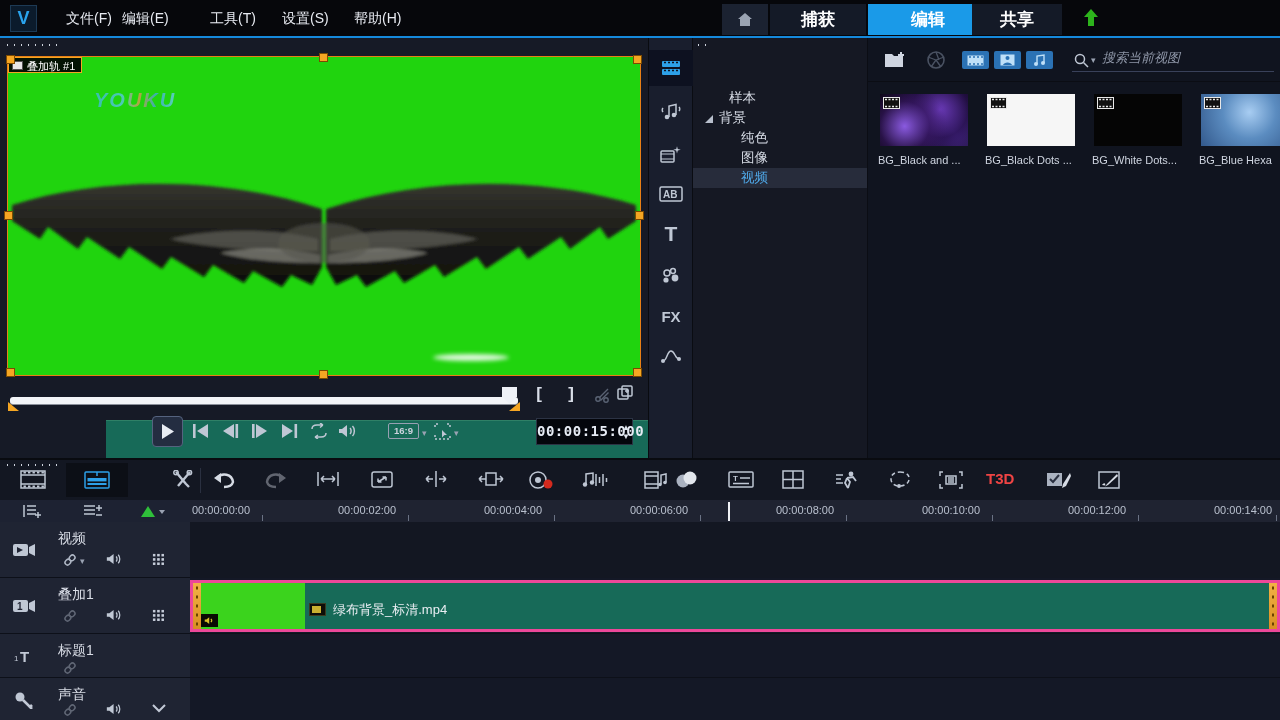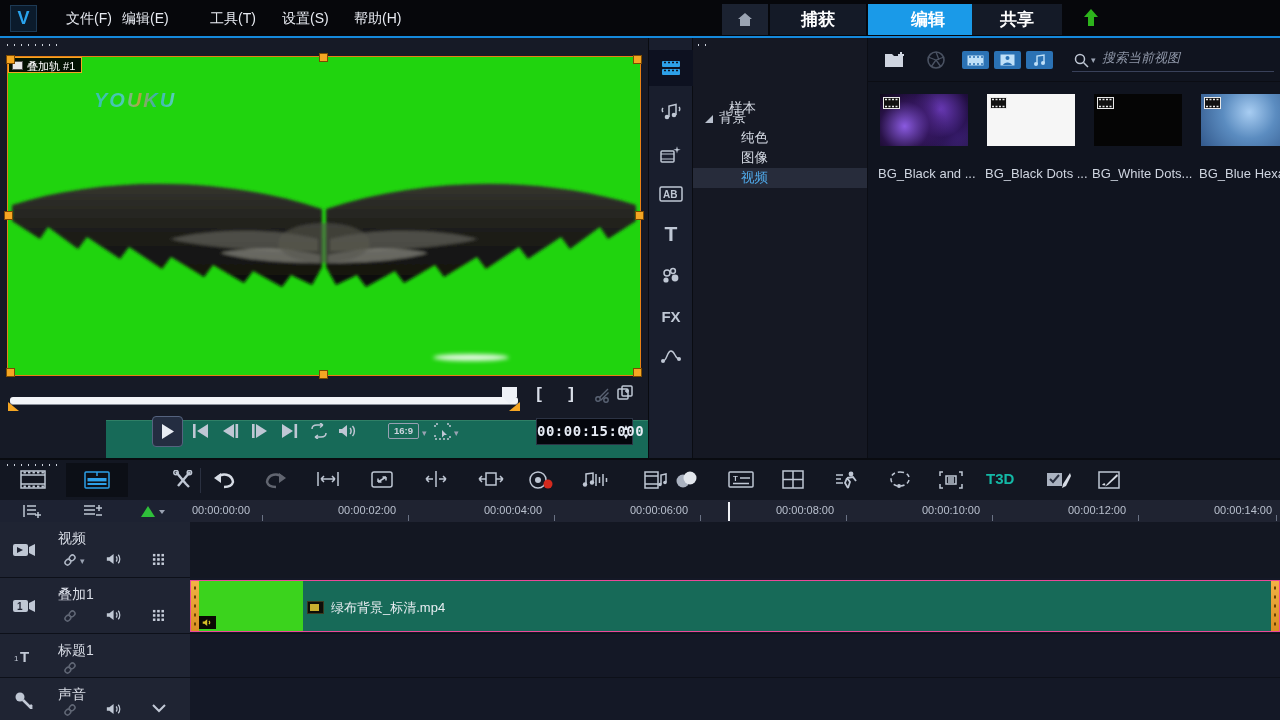--- a/index.html
+++ b/index.html
@@ -84,21 +84,21 @@
   .gallery { left:218px; top:0; width:414px; height:420px; background:#10141f; border-left:1px solid #0b0d14; }
   .gal-toolbar { position:absolute; left:0; top:0; width:414px; height:44px; border-bottom:1px solid #0b0d14; }
   .view-btn { position:absolute; top:13px; width:27px; height:18px; background:#2b72b4; border-radius:2px;
               display:flex; align-items:center; justify-content:center; }
   .search-box { position:absolute; left:204px; top:10px; width:202px; height:24px; border-bottom:1px solid #39415a; }
   .search-box input { position:absolute; left:30px; top:2px; width:168px; background:transparent; border:none; outline:none;
               color:#c8cedb; font-size:13px; font-style:italic; font-family:"Liberation Sans",sans-serif; }
   .search-box input::placeholder { color:#8f97a8; }
   .thumb { position:absolute; top:56px; width:88px; height:52px; }
   .thumb .badge { position:absolute; left:3px; top:3px; }
-  .thumb-label { position:absolute; top:128px; width:104px; font-size:13px; color:#cfd5e0; white-space:nowrap; overflow:hidden; }
+  .thumb-label { position:absolute; top:116px; width:104px; font-size:11px; color:#cfd5e0; white-space:nowrap; overflow:hidden; }
   .t-purple { background:radial-gradient(circle at 28% 62%, #8a5ae0 0%, rgba(60,26,106,.6) 35%, transparent 60%),
               radial-gradient(circle at 68% 30%, #6a3ab8 0%, rgba(40,16,80,.7) 40%, transparent 65%),
               radial-gradient(circle at 85% 75%, #4a2a90 0%, transparent 50%), #0a0612; }
   .t-white { background:#f6f6f6; }
   .t-black { background:#050505; }
   .t-blue  { background:radial-gradient(circle at 55% 35%, #a8cdf2 0%, #5b8cc0 45%, #33598c 100%); }
 
   
   #timeline { left:0; top:458px; width:1280px; height:262px; background:#131722; border-top:2px solid #090b10; }
   .tlb-ic { top:10px; }
@@ -107,21 +107,21 @@
   .hdr-mini { left:0; top:40px; width:190px; height:22px; background:#1d2232; }
   .ruler { left:190px; top:40px; width:1090px; height:22px; background:#1f2331; overflow:hidden; }
   .ruler-lbl { position:absolute; top:4px; font-size:11px; color:#b9c0ce; white-space:nowrap; }
   .tick { position:absolute; bottom:1px; width:1px; height:6px; background:#6a7284; }
   .playhead { left:728px; top:42px; width:2px; height:19px; background:#f0f2f6; }
   .trk-hdr { position:absolute; left:0; width:190px; background:#1f2433; border-bottom:1px solid #0d1019; }
   .trk-name { position:absolute; left:58px; top:8px; font-size:14px; color:#d9dde6; }
   .trk-icell { position:absolute; left:0; top:0; width:48px; height:100%; display:flex; align-items:center; justify-content:center; }
   .lane { position:absolute; left:190px; width:1090px; background:#141826; border-bottom:1px solid #0d1019; }
   .clip { position:absolute; left:0; top:2px; width:1090px; height:52px; background:#176a58; border-top:1px solid #2f8066; }
-  .clip.sel { border:1px solid #ec4899; }
+  .clip.sel { border:3px solid #ec4899; }
   .clip-name { position:absolute; top:18px; font-size:13px; color:#eaeef3; }
   .trim-handle { position:absolute; top:0; width:8px; height:100%; background:linear-gradient(180deg,#f2b245,#d98f22);
                  background-image:radial-gradient(#6a4200 1.3px, transparent 1.5px), linear-gradient(180deg,#f2b245,#d98f22);
                  background-size:8px 9px, 100% 100%; background-position:center; }
   .greenthumb { position:absolute; left:8px; top:0; width:104px; height:100%; background:#3bd31d; }
   .spk-badge { position:absolute; left:0px; bottom:2px; width:17px; height:13px; background:#0a0a04;
                display:flex; align-items:center; justify-content:center; }
   .film-chip { position:absolute; left:116px; top:20px; width:17px; height:13px; background:#0e0e08;
                border:1px solid #3a3a20; }
   .film-chip i { position:absolute; left:2px; top:2px; width:9px; height:7px; background:#c8b030; display:block; }
@@ -343,21 +343,21 @@
       <div class="nav-it" style="top:300px">
         <svg width="22" height="18" viewBox="0 0 22 18">
           <path d="M3 14 C7 14,7 4,11 4 C15 4,15 12,19 12" class="ic"></path>
           <circle cx="3" cy="14" r="2" class="icf"></circle>
             <circle cx="19" cy="12" r="2" class="icf"></circle>
           </svg>
       </div>
     </div>
 
     <div class="tree abs">
-      <div class="tree-item" style="top:60px; padding-left:36px">样本</div>
+      <div class="tree-item" style="top:50px; padding-left:36px">样本</div>
       <div class="tree-item" style="top:70px">
         <span class="expander"></span>
         <span style="padding-left:26px">背景</span>
       </div>
       <div class="tree-item" style="top:90px; padding-left:48px">纯色</div>
       <div class="tree-item" style="top:110px; padding-left:48px">图像</div>
       <div class="tree-item sel" style="top:130px; padding-left:48px">视频</div>
     </div>
 
     <div class="gallery abs">
@@ -554,21 +554,21 @@
         <circle cx="11" cy="16" r="2" class="icf"></circle>
         </svg>
     </div>
     <div class="tlb-ic abs" style="left:938px">
       <svg width="26" height="20" viewBox="0 0 26 20">
         <path d="M5 2 L2 2 L2 6 M21 2 L24 2 L24 6 M2 14 L2 18 L5 18 M24 14 L24 18 L21 18" class="ic" stroke-width="1.8"></path>
         <rect x="8" y="6" width="10" height="8" class="ic" stroke-width="1.5"></rect>
         <path d="M10 8h6M10 10h6M10 12h6" class="ic" stroke-width="1"></path>
         </svg>
     </div>
-    <div class="tlb-ic abs" style="left:986px; color:#14b8a6; font-weight:bold; font-size:15px">
+    <div class="tlb-ic abs" style="left:986px; color:#ef4444; font-weight:bold; font-size:15px">
       <span>T3D</span>
     </div>
     <div class="tlb-ic abs" style="left:1046px">
       <svg width="26" height="20" viewBox="0 0 26 20">
         <rect x="1" y="3" width="15" height="13" fill="#aab2c0"></rect>
         <path d="M4 9 L7 12 L13 5" stroke="#2a3040" fill="none" stroke-width="2"></path>
         <path d="M24 3 L17 14 L16 18 L20 16 L25 6 Z" fill="#d6dbe4"></path>
         </svg>
     </div>
     <div class="tlb-ic abs" style="left:1098px">

